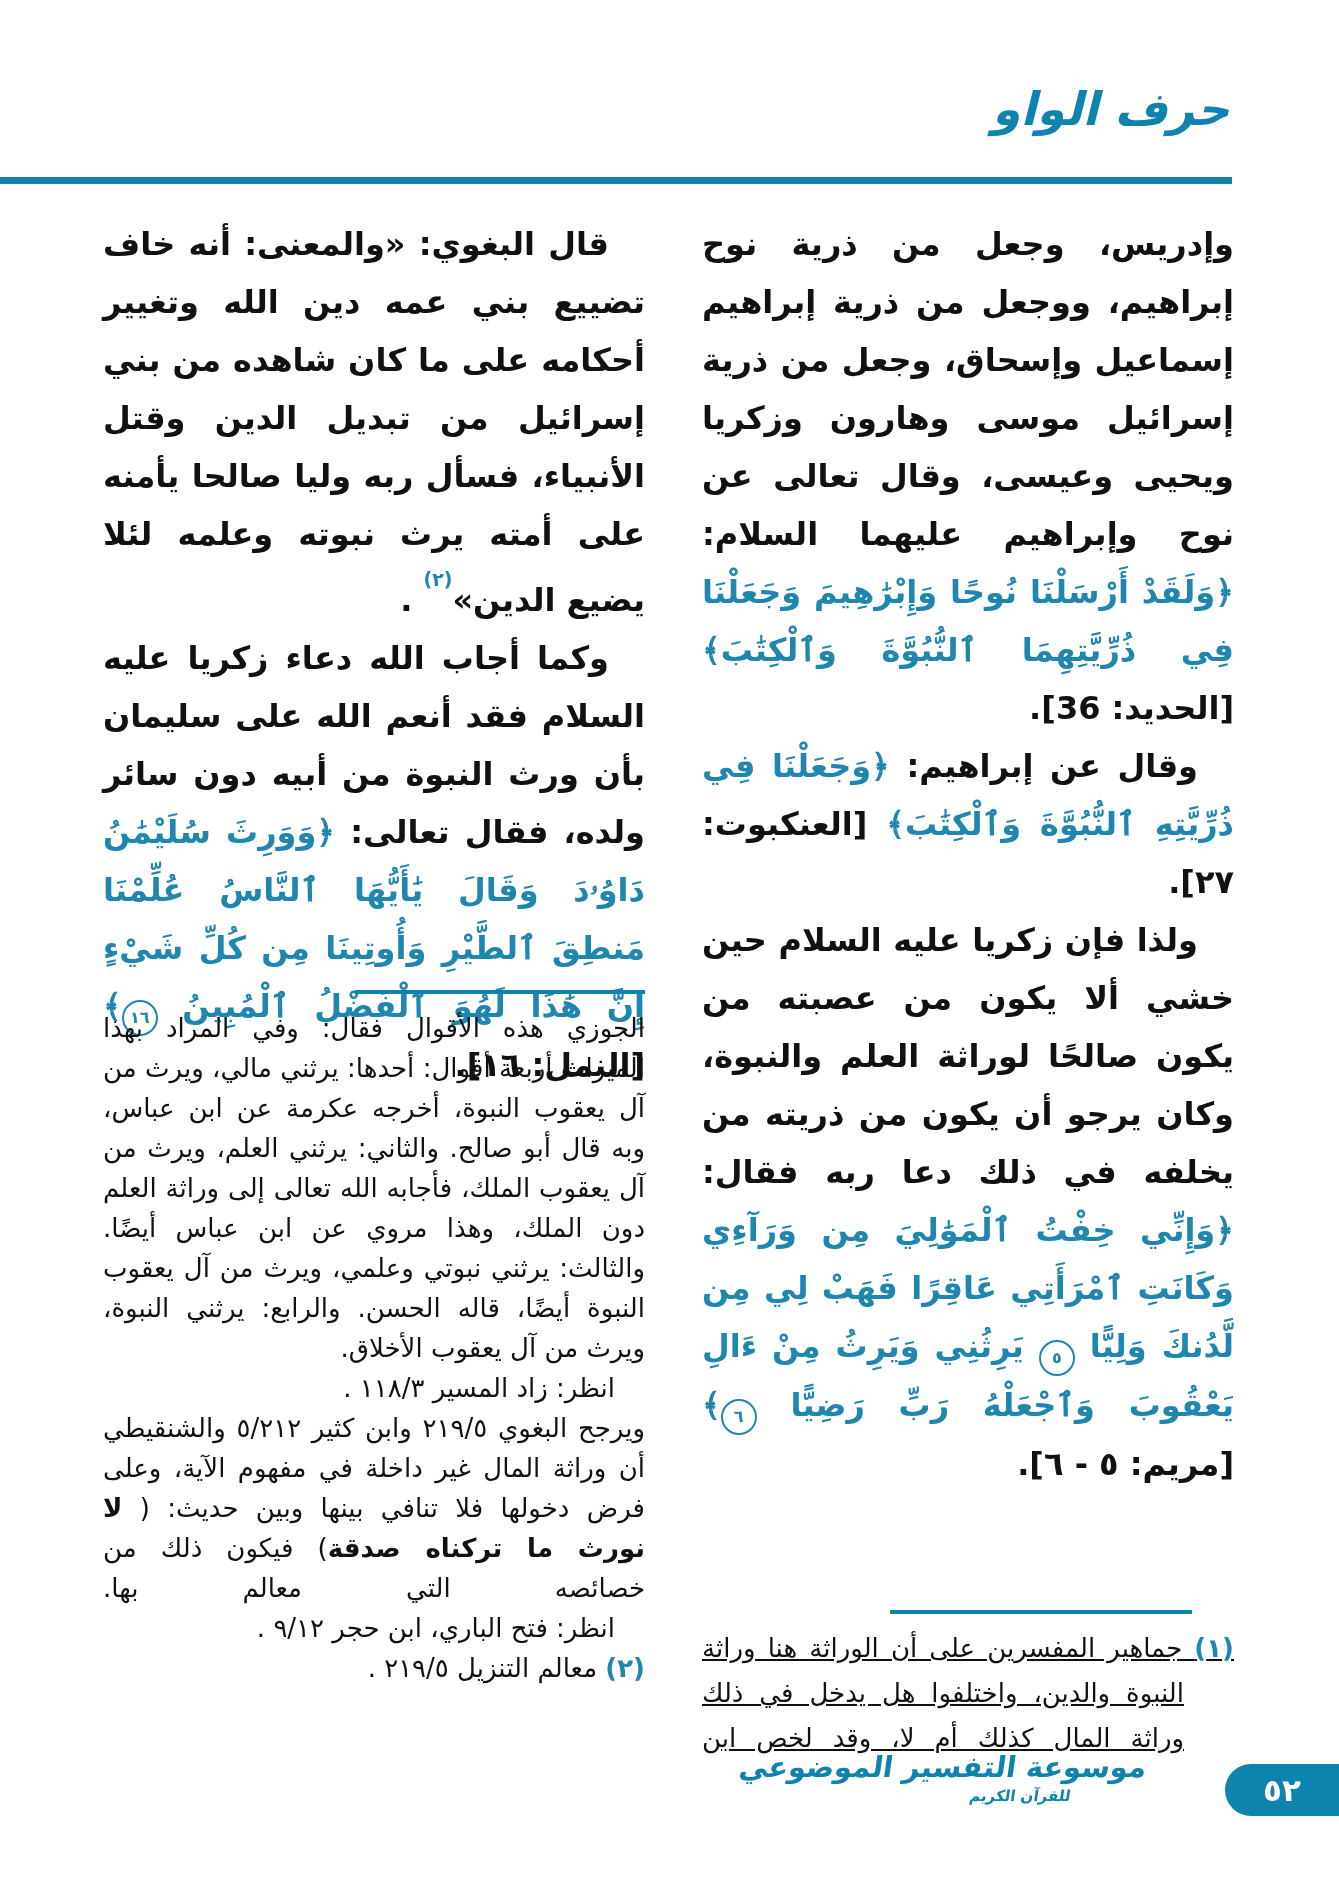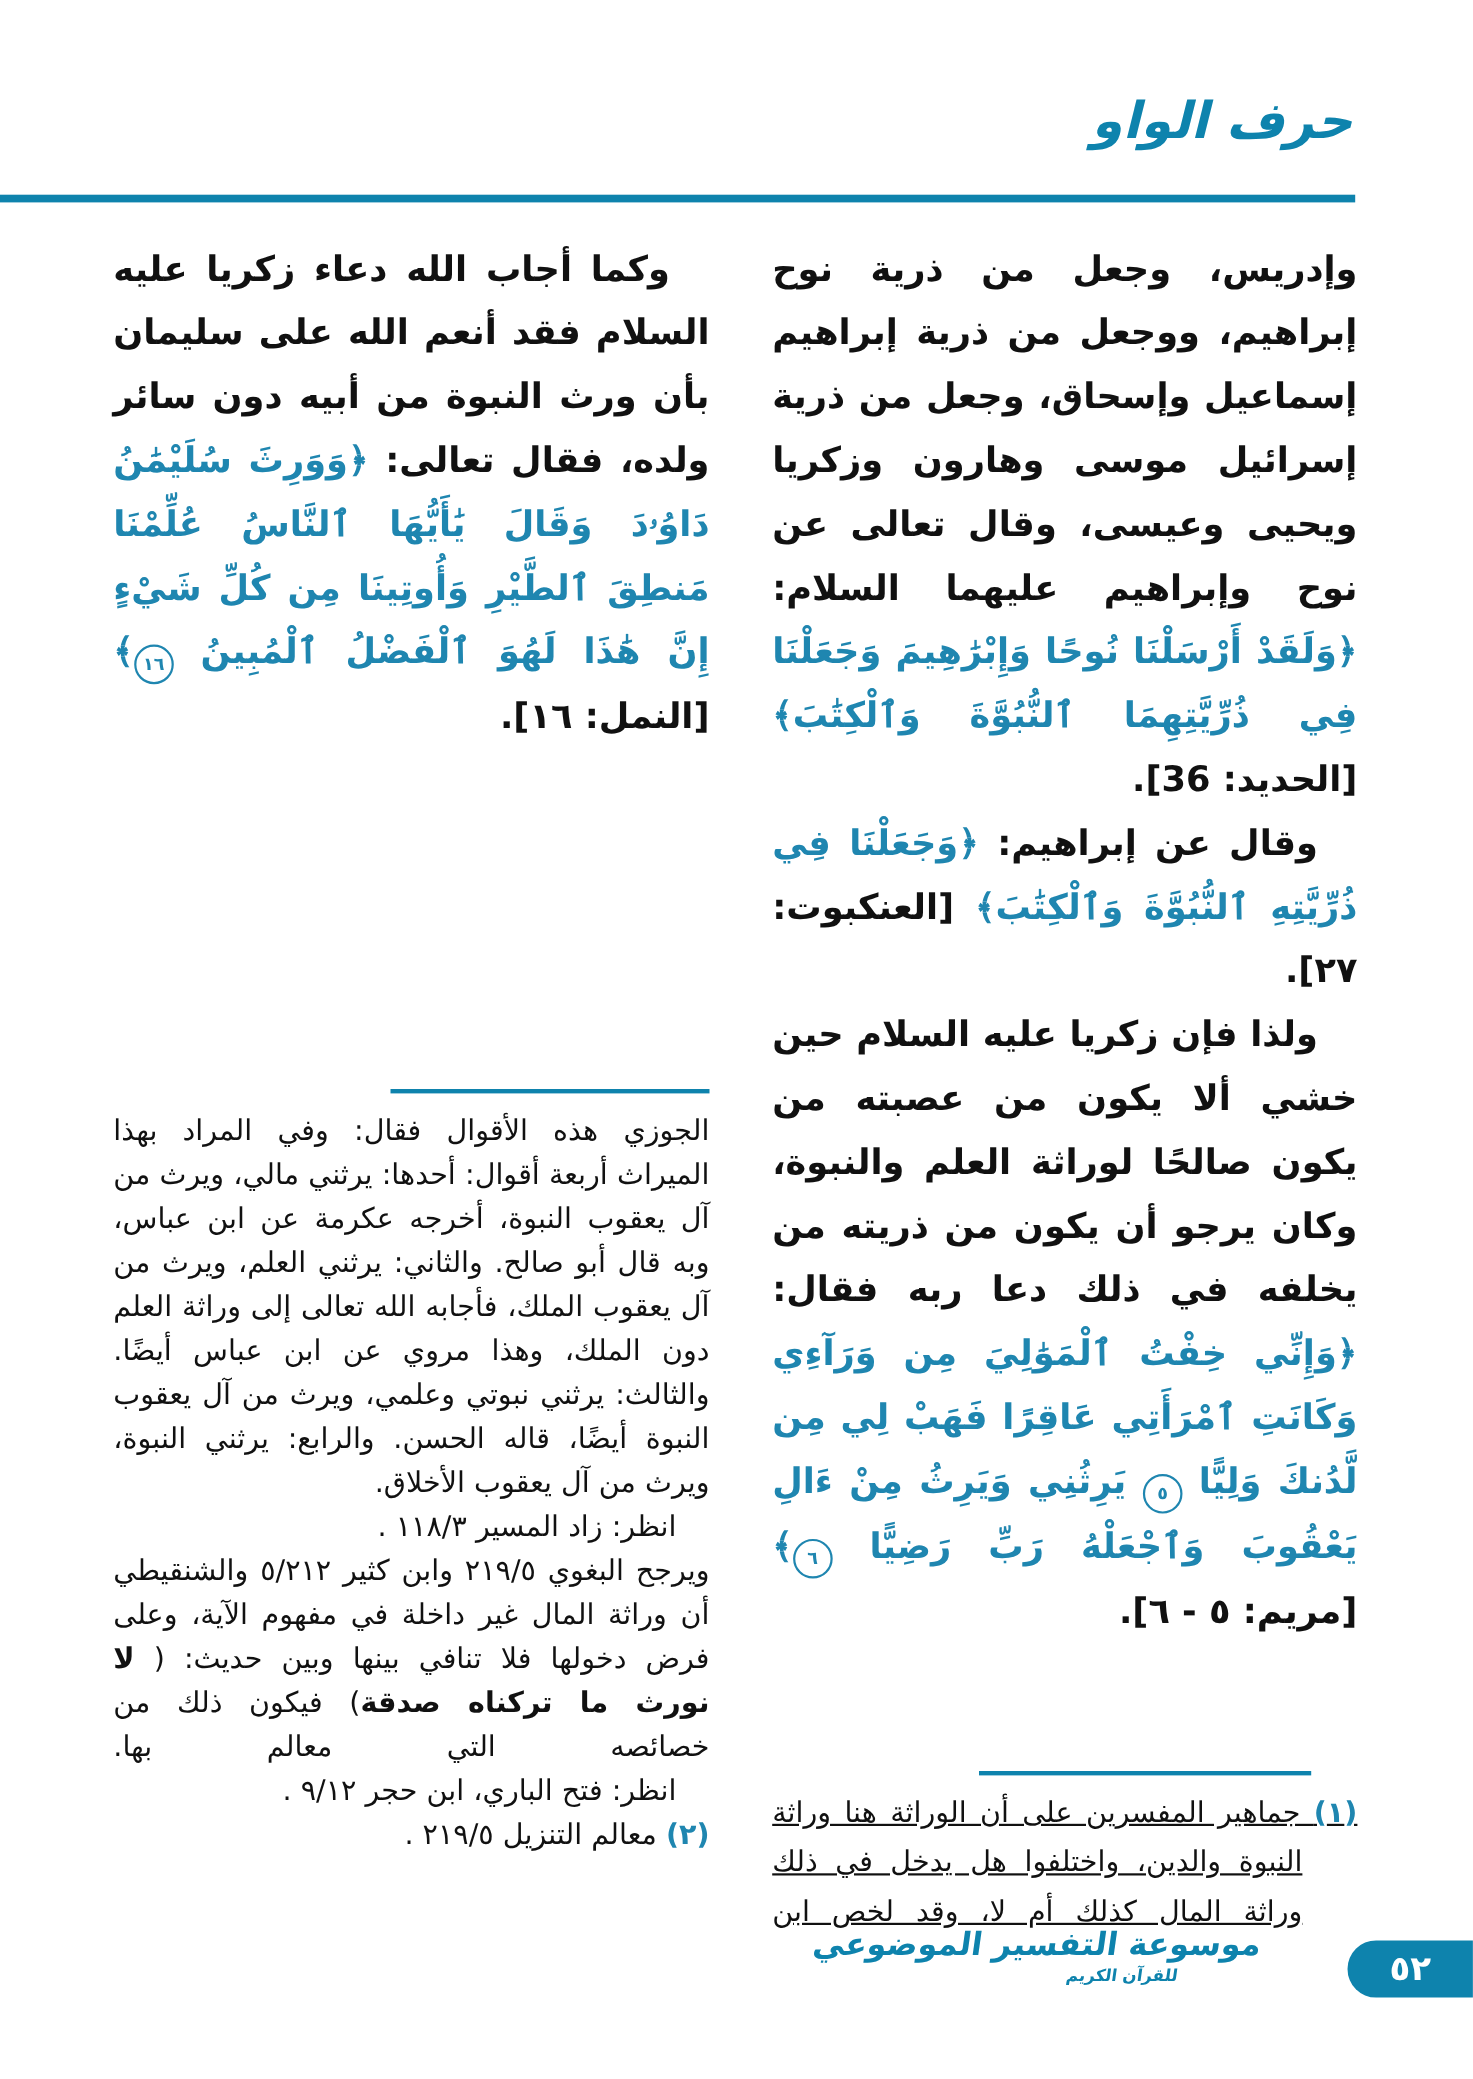--- a/index.html
+++ b/index.html
@@ -146,20 +146,21 @@
     <p class="ind"><span>ولذا فإن زكريا عليه السلام حين خشي ألا يكون من عصبته من يكون صالحًا لوراثة العلم والنبوة، وكان يرجو أن يكون من ذريته من يخلفه في ذلك دعا ربه فقال: </span><span class="q">﴿وَإِنِّي خِفْتُ ٱلْمَوَٰلِيَ مِن وَرَآءِي وَكَانَتِ ٱمْرَأَتِي عَاقِرًا فَهَبْ لِي مِن لَّدُنكَ وَلِيًّا </span><span class="vnum">٥</span><span class="q"> يَرِثُنِي وَيَرِثُ مِنْ ءَالِ يَعْقُوبَ وَٱجْعَلْهُ رَبِّ رَضِيًّا </span><span class="vnum">٦</span><span class="q">﴾</span><span class="ref"> [مريم: ٥ - ٦].</span></p>
 
   </section>
 
   <div class="fn-sep fn-sep-right"></div>
   <section class="fn fn-right">
     <p class="hang last-justify"><span class="fn-marker">(١)</span><span> جماهير المفسرين على أن الوراثة هنا وراثة النبوة والدين، واختلفوا هل يدخل في ذلك وراثة المال كذلك أم لا، وقد لخص ابن</span></p>
   </section>
 
   <section class="col col-left">
+    <p class="ind"><span>قال البغوي: «والمعنى: أنه خاف تضييع بني عمه دين الله وتغيير أحكامه على ما كان شاهده من بني إسرائيل من تبديل الدين وقتل الأنبياء، فسأل ربه وليا صالحا يأمنه على أمته يرث نبوته وعلمه لئلا يضيع الدين»</span><sup class="fn-ref">(٢)</sup><span> .</span></p>
     <p class="ind"><span>وكما أجاب الله دعاء زكريا عليه السلام فقد أنعم الله على سليمان بأن ورث النبوة من أبيه دون سائر ولده، فقال تعالى: </span><span class="q">﴿وَوَرِثَ سُلَيْمَٰنُ دَاوُۥدَ وَقَالَ يَٰأَيُّهَا ٱلنَّاسُ عُلِّمْنَا مَنطِقَ ٱلطَّيْرِ وَأُوتِينَا مِن كُلِّ شَيْءٍ إِنَّ هَٰذَا لَهُوَ ٱلْفَضْلُ ٱلْمُبِينُ </span><span class="vnum">١٦</span><span class="q">﴾</span><span class="ref"> [النمل: ١٦].</span></p>
   </section>
 
   <div class="fn-sep fn-sep-left"></div>
   <section class="fn fn-left">
     <p><span>الجوزي هذه الأقوال فقال: وفي المراد بهذا الميراث أربعة أقوال: أحدها: يرثني مالي، ويرث من آل يعقوب النبوة، أخرجه عكرمة عن ابن عباس، وبه قال أبو صالح. والثاني: يرثني العلم، ويرث من آل يعقوب الملك، فأجابه الله تعالى إلى وراثة العلم دون الملك، وهذا مروي عن ابن عباس أيضًا. والثالث: يرثني نبوتي وعلمي، ويرث من آل يعقوب النبوة أيضًا، قاله الحسن. والرابع: يرثني النبوة، ويرث من آل يعقوب الأخلاق.</span></p>
     <p class="see"><span>انظر: زاد المسير ‭١١٨/٣‬ .</span></p>
     <p class="last-justify"><span>ويرجح البغوي ‭٢١٩/٥‬ وابن كثير ‭٥/٢١٢‬ والشنقيطي أن وراثة المال غير داخلة في مفهوم الآية، وعلى فرض دخولها فلا تنافي بينها وبين حديث: ( </span><span class="hadith">لا نورث ما تركناه صدقة</span><span>) فيكون ذلك من خصائصه التي معالم بها.</span></p>
     <p class="see"><span>انظر: فتح الباري، ابن حجر ‭٩/١٢‬ .</span></p>
     <p class="hang"><span class="fn-marker">(٢)</span><span> معالم التنزيل ‭٢١٩/٥‬ .</span></p>

